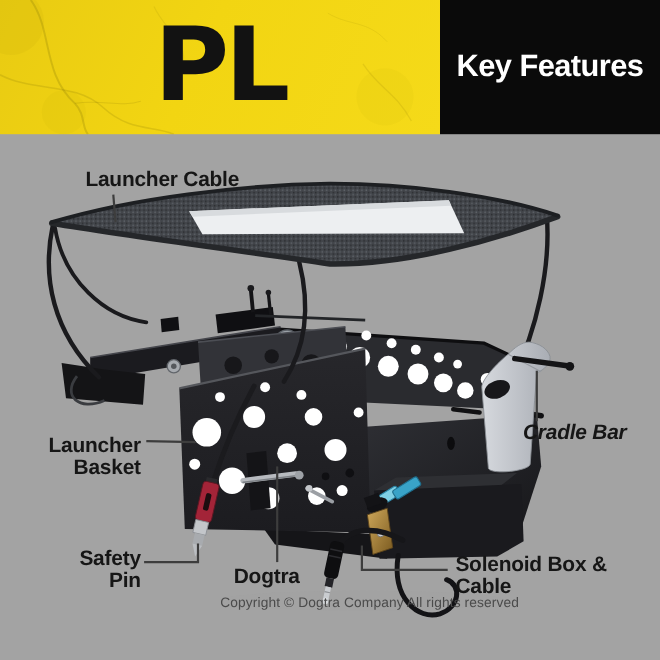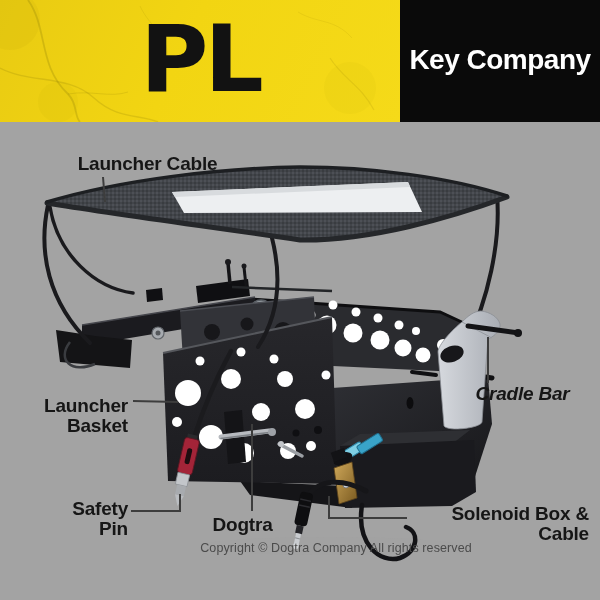--- a/index.html
+++ b/index.html
@@ -33,21 +33,21 @@
   
   .callout{
     position:absolute;color:#161616;font-weight:700;font-size:19px;line-height:20px;
     letter-spacing:-0.2px;
   }
   .co-mesh{left:55px;top:154px;width:185px;text-align:center;}
   .co-basket{left:25px;top:396px;width:103px;text-align:right;}
   .co-safety{left:35px;top:499px;width:93px;text-align:right;}
   .co-latch{left:205px;top:515px;width:75px;text-align:center;}
   .co-cradle{left:450px;top:384px;width:145px;text-align:center;font-style:italic;}
-  .co-solenoid{left:414px;top:504px;width:175px;text-align:right;}
+  .co-solenoid{left:414px;top:504px;width:175px;text-align:left;}
   
   .copyright{
     position:absolute;left:0;top:541px;width:600px;text-align:center;
     color:#4b4b4b;font-size:12.5px;font-weight:400;letter-spacing:0.1px;padding-left:36px;
   }
 </style>
 </head>
 <body>
 
 <div class="stage">
@@ -61,21 +61,21 @@
         <path d="M140,6 C150,28 172,38 166,60" fill="none" stroke="#6b5e00" stroke-width="1" opacity="0.10"></path>
         <path d="M330,58 C344,80 360,84 374,110" fill="none" stroke="#6b5e00" stroke-width="1.2" opacity="0.12"></path>
         <path d="M298,12 C318,24 334,18 352,38" fill="none" stroke="#6b5e00" stroke-width="0.9" opacity="0.10"></path>
         <circle cx="58" cy="102" r="20" fill="#b09a00" opacity="0.07"></circle>
         <circle cx="350" cy="88" r="26" fill="#b09a00" opacity="0.06"></circle>
         <circle cx="10" cy="20" r="30" fill="#8a7a00" opacity="0.06"></circle>
       </svg>
       <div class="product-code">PL</div>
     </div>
     <div class="header-black">
-      <div class="section-title">Key Company</div>
+      <div class="section-title">Key Features</div>
     </div>
   </div>
 
   <svg class="illustration" viewBox="0 0 600 600">
     <defs>
       <pattern id="meshdots" width="4" height="4" patternUnits="userSpaceOnUse">
         <rect width="4" height="4" fill="#42454a"></rect>
         <circle cx="1" cy="1" r="0.75" fill="#5d6167"></circle>
         <circle cx="3" cy="3" r="0.75" fill="#2b2d30"></circle>
       </pattern>

